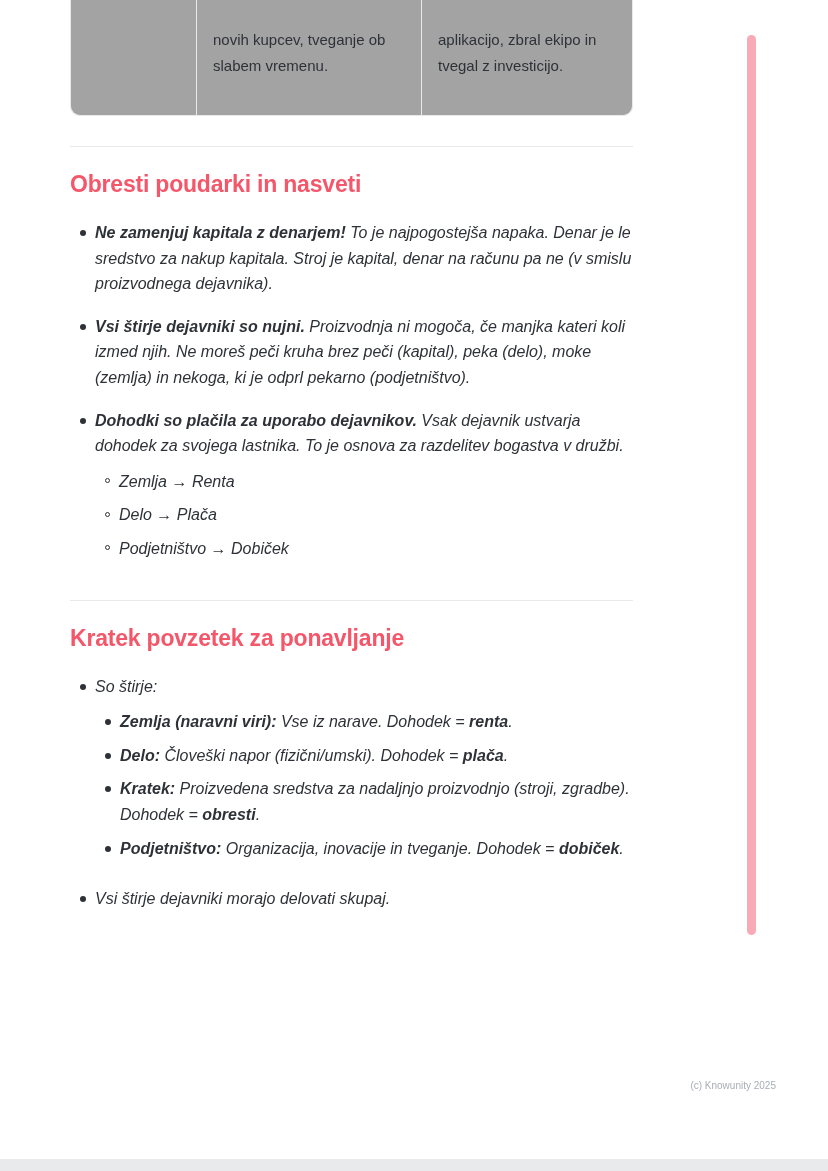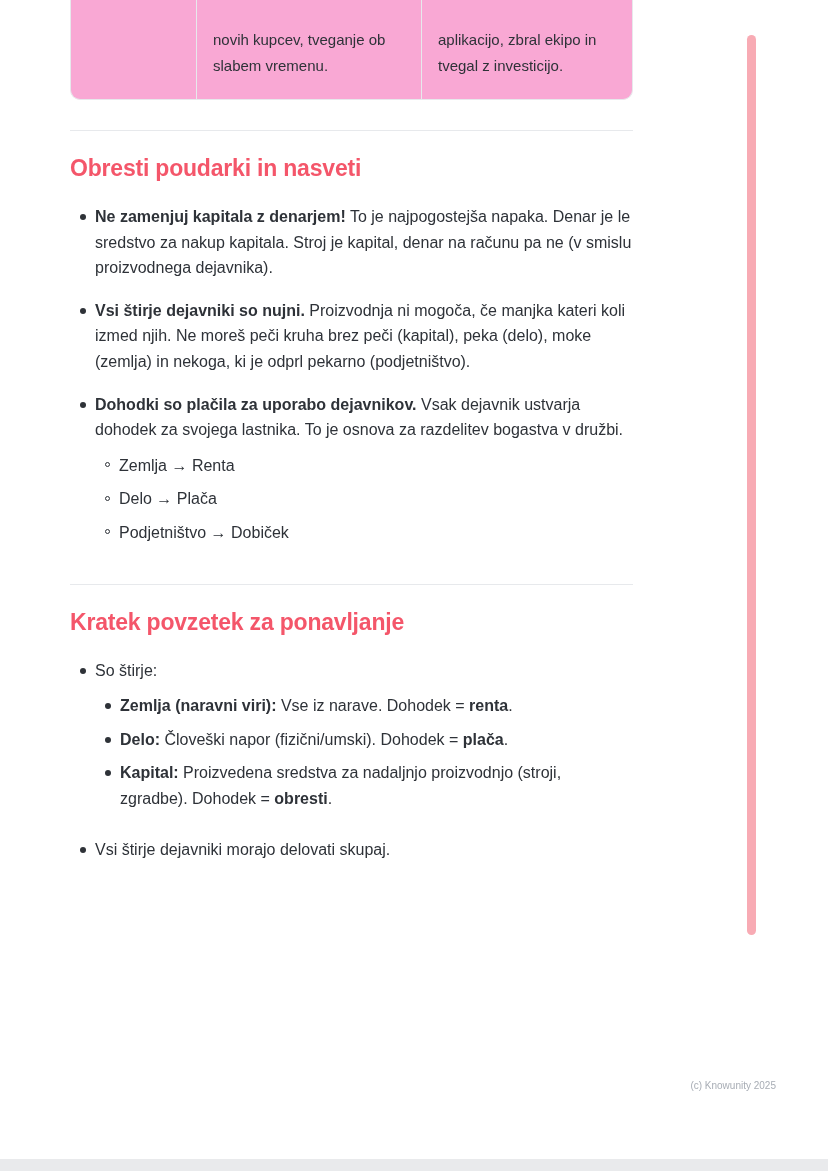--- a/index.html
+++ b/index.html
@@ -19,26 +19,26 @@
     font-family:"Liberation Sans","DejaVu Sans",sans-serif;
     color:var(--text);
     overflow:hidden;
   }
   .content{position:absolute;left:70px;top:0;width:563px;}
 
   
   .table-frag{
     display:grid;
     grid-template-columns:125px 225px 213px;
-    height:100px;
+    height:116px;
     border:1px solid var(--border);
     border-top:0;
     border-radius:0 0 10px 10px;
     overflow:hidden;
-    background:#f9a8d4;
+    background:#a3a3a3;
   }
   .cell{
     padding:27px 16px 0 16px;
     font-size:15px;
     line-height:1.73;
     color:var(--text);
   }
   .cell + .cell{border-left:1px solid var(--border);}
 
   hr.divider{
@@ -70,21 +70,21 @@
     border-radius:50%;
     background:var(--text);
     margin:10px 9px 0 0;
   }
   .marker.circle{
     background:#fff;
     border:1.5px solid var(--text);
     width:5px;height:5px;
     margin-top:9.5px;
   }
-  .li-body{flex:1;min-width:0;}
+  .li-body{flex:1;min-width:0;font-style:italic;}
   .li-body strong{font-weight:700;}
   .sublist{margin:10px 0 0 10px;}
 
   .footer{
     position:absolute;
     top:1080px;right:52px;
     font-size:10px;
     color:var(--footer);
   }
   .scrollbar{
@@ -156,21 +156,25 @@
               <div class="li L2">
                 <span class="marker disc"></span>
                 <div class="li-body"><strong>Zemlja (naravni viri):</strong><span> Vse iz narave. Dohodek = </span><strong>renta</strong><span>.</span></div>
               </div>
               <div class="li L2">
                 <span class="marker disc"></span>
                 <div class="li-body"><strong>Delo:</strong><span> Človeški napor (fizični/umski). Dohodek = </span><strong>plača</strong><span>.</span></div>
               </div>
               <div class="li L2">
                 <span class="marker disc"></span>
-                <div class="li-body"><strong>Kapital:</strong><span> Proizvedena sredstva za nadaljnjo proizvodnjo (stroji, zgradbe). Dohodek = </span><strong>obresti</strong><span>.</span></div>
+                <div class="li-body"><strong>Kratek:</strong><span> Proizvedena sredstva za nadaljnjo proizvodnjo (stroji, zgradbe). Dohodek = </span><strong>obresti</strong><span>.</span></div>
+              </div>
+              <div class="li L2">
+                <span class="marker disc"></span>
+                <div class="li-body"><strong>Podjetništvo:</strong><span> Organizacija, inovacije in tveganje. Dohodek = </span><strong>dobiček</strong><span>.</span></div>
               </div>
             </div></div>
         </div>
         <div class="li L1">
           <span class="marker disc"></span>
           <div class="li-body"><span>Vsi štirje dejavniki morajo delovati skupaj.</span></div>
         </div>
       </div>
   </section>
 

